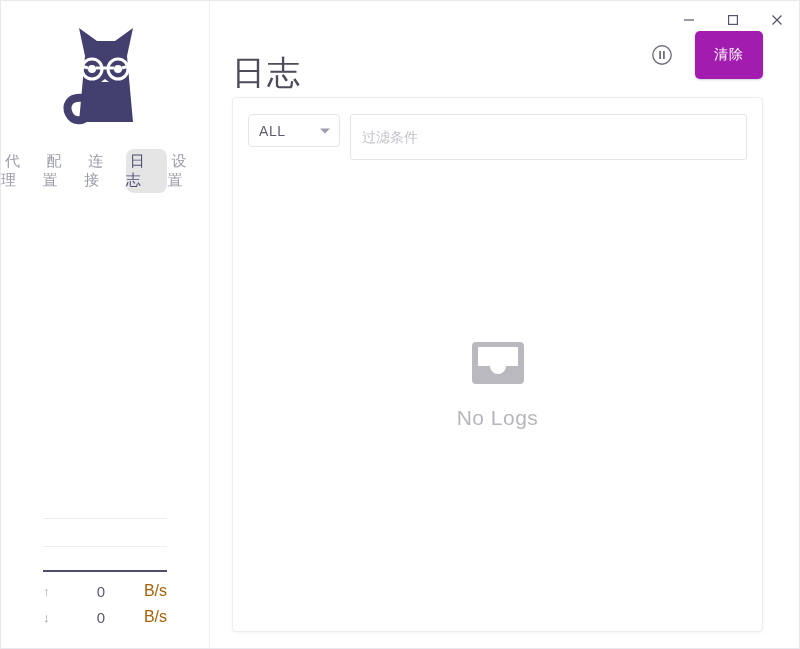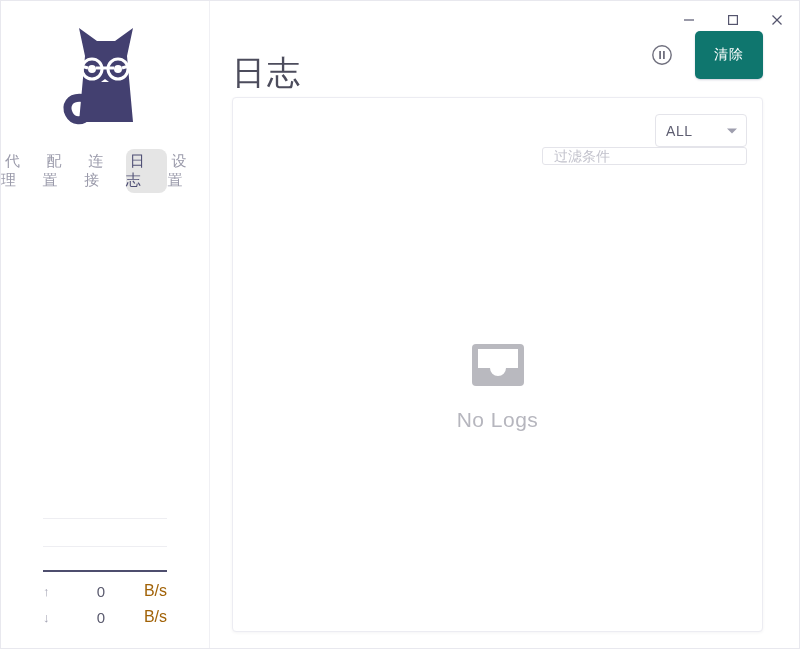--- a/index.html
+++ b/index.html
@@ -189,21 +189,21 @@
     display: flex;
     align-items: center;
     justify-content: center;
     cursor: pointer;
     border-radius: 50%;
     background: none;
     border: none;
   }
 
   .primary-btn {
-    background: #0f766e;
+    background: #a21caf;
     color: #ffffff;
     border: none;
     border-radius: 5px;
     font-size: 14px;
     padding: 15px 19px;
     letter-spacing: 1px;
     cursor: pointer;
     font-family: inherit;
     box-shadow: 0 1px 2px rgba(70,70,120,0.25);
   }
@@ -216,23 +216,23 @@
     border: 1px solid #ececf2;
     border-radius: 4px;
     box-shadow: 0 1px 3px rgba(60,60,90,0.06);
     display: flex;
     flex-direction: column;
     overflow: hidden;
   }
 
   .filterbar {
     display: flex;
-    align-items: flex-end;
+    align-items: flex-start;
+    gap: 10px;
     padding: 16px 15px 12px 15px;
-    flex-direction: column;
   }
 
   .select-box {
     position: relative;
     width: 92px;
     height: 33px;
     border: 1px solid #e4e4ea;
     border-radius: 4px;
     display: flex;
     align-items: center;
@@ -250,21 +250,21 @@
     transform: translateY(-50%);
     width: 0;
     height: 0;
     border-left: 5px solid transparent;
     border-right: 5px solid transparent;
     border-top: 5px solid #9e9eae;
   }
 
   .filter-input {
     flex: 1;
-    height: 27px;
+    height: 46px;
     border: 1px solid #e4e4ea;
     border-radius: 3px;
     padding: 0 11px;
     font-size: 14px;
     color: #5d5d70;
     font-family: inherit;
     outline: none;
     background: #fff;
   }
   .filter-input::placeholder { color: #c2c2cc; }

